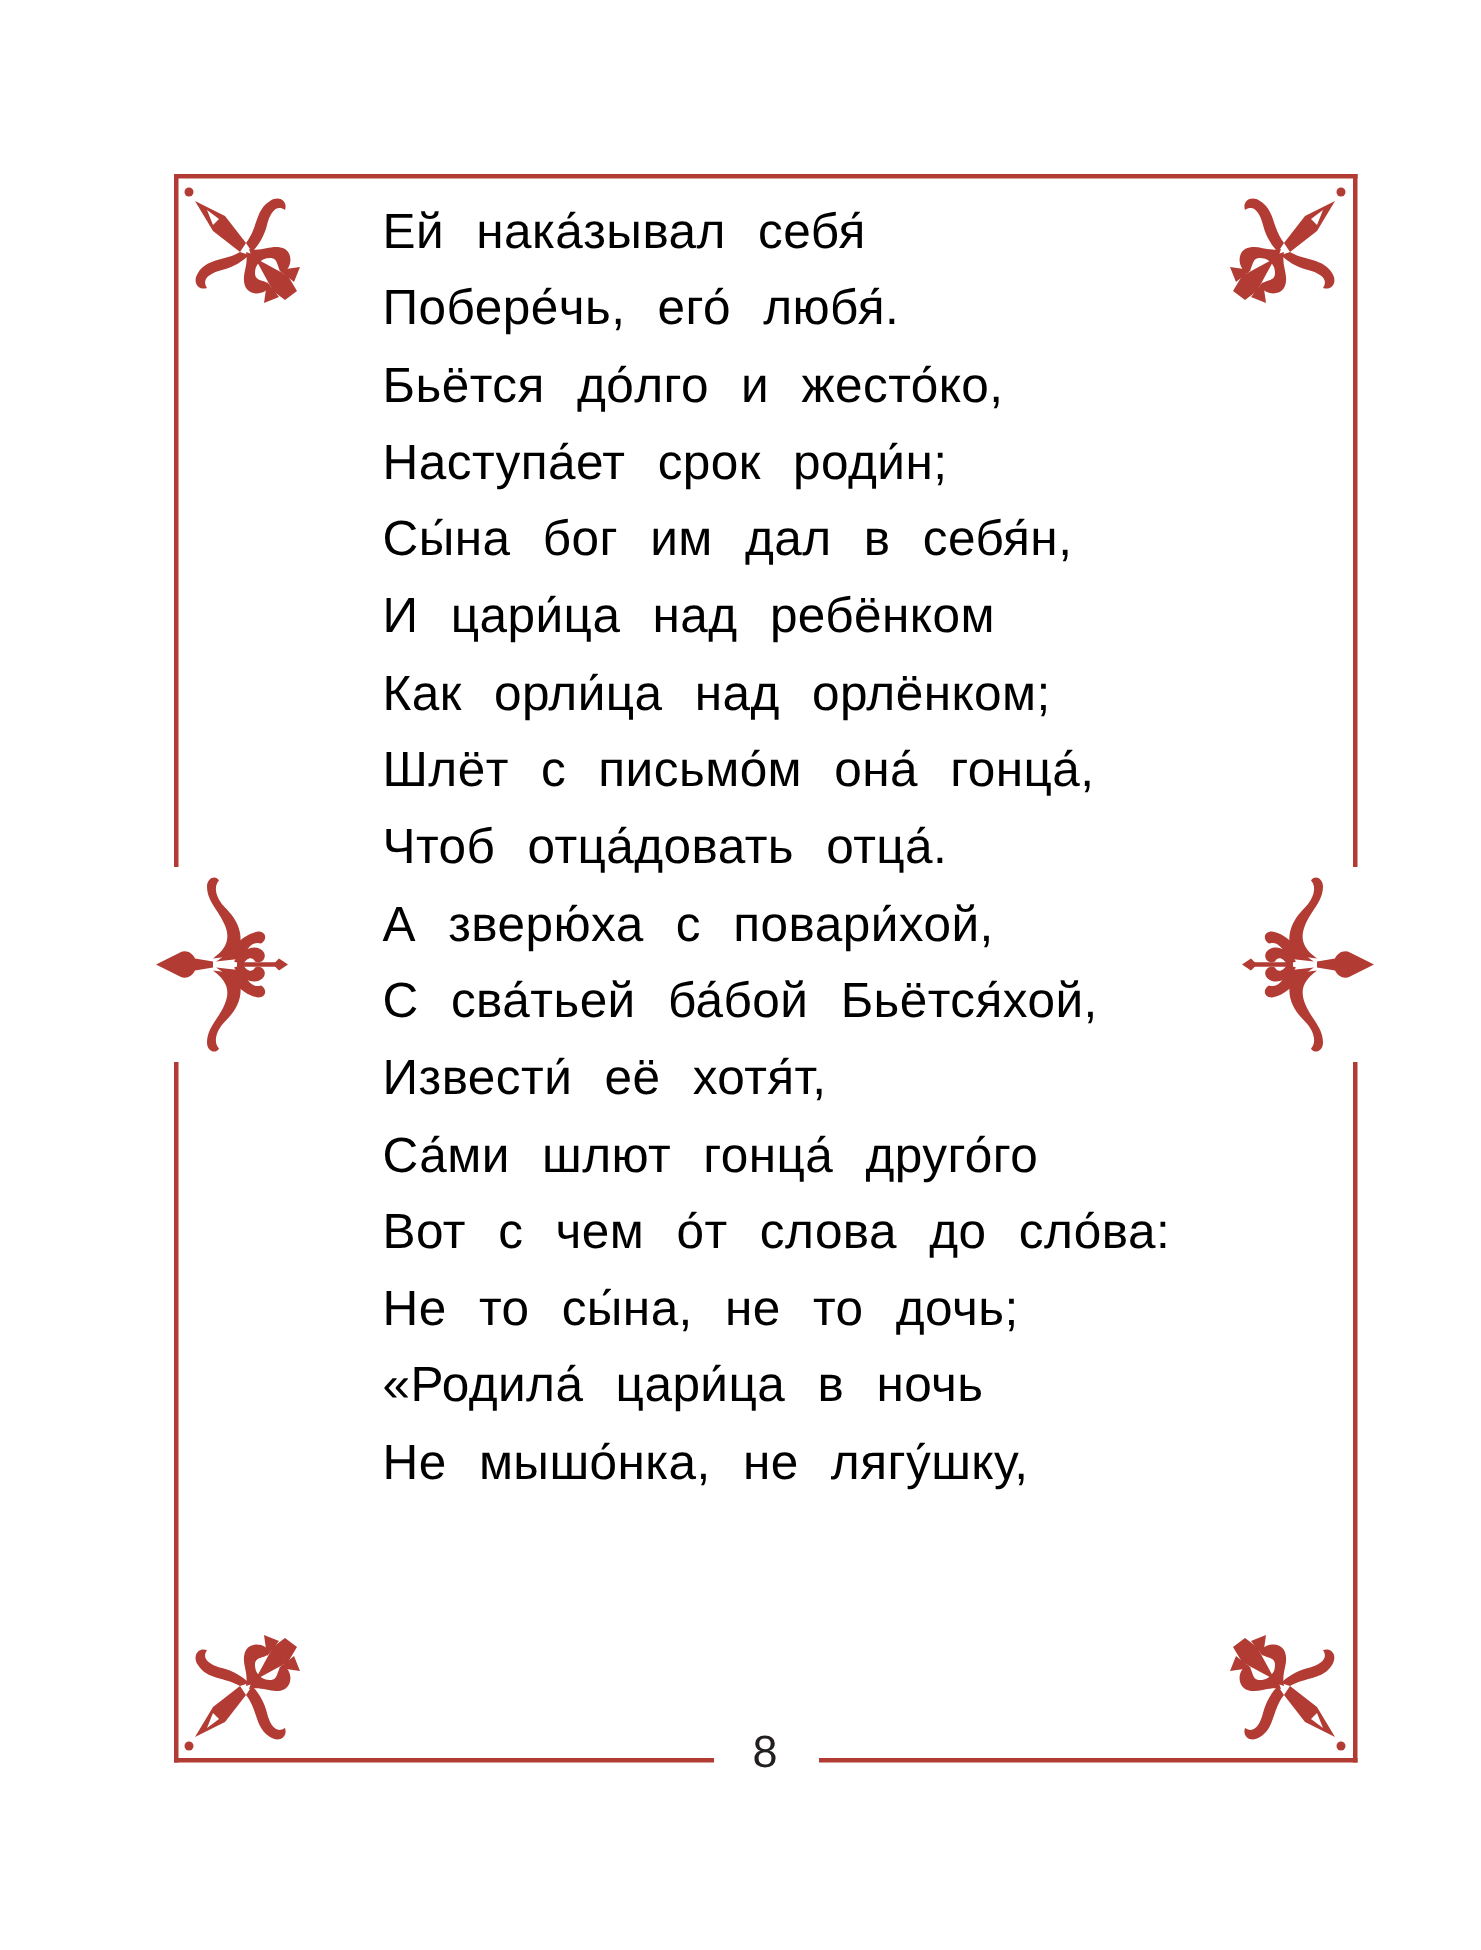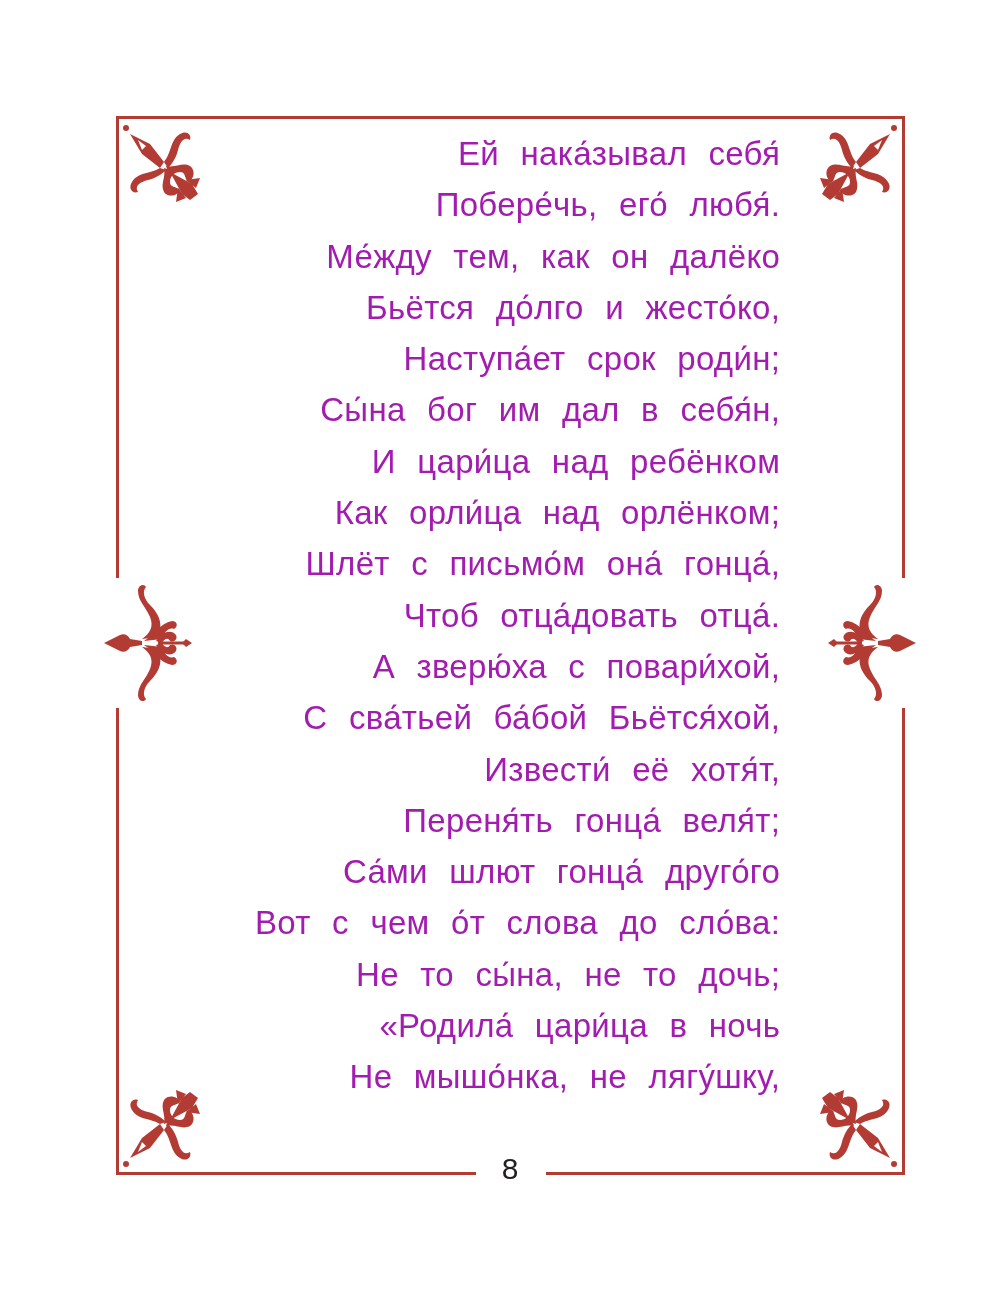--- a/index.html
+++ b/index.html
@@ -1,20 +1,20 @@
 <!DOCTYPE html>
 <html><head>
 <meta charset="utf-8">
 <style>
   html, body { margin:0; padding:0; background:#ffffff; }
   body { width:987px; height:1300px; position:relative; overflow:hidden; font-family:"Liberation Sans", sans-serif; }
   .frame-line { position:absolute; background:#b23b34; }
   .ornament { position:absolute; }
   .poem { position:absolute; left:255px; top:128px; margin:0; padding:0; list-style:none; }
-  .poem li { font-size:33px; line-height:51.3px; color:#a21caf; word-spacing:12px; white-space:nowrap; letter-spacing:0.3px;text-align:right; }
+  .poem li { font-size:33px; line-height:51.3px; color:#000000; word-spacing:12px; white-space:nowrap; letter-spacing:0.3px; }
   .page-number { position:absolute; left:492px; top:1152px; width:36px; text-align:center; font-size:30px; color:#231f20; }
 </style>
 </head>
 <body>
 
 <div class="frame-line" style="left:116px; top:116px; width:789px; height:3px;"></div>
 <div class="frame-line" style="left:116px; top:116px; width:3px; height:462px;"></div>
 <div class="frame-line" style="left:116px; top:708px; width:3px; height:467px;"></div>
 <div class="frame-line" style="left:902px; top:116px; width:3px; height:462px;"></div>
 <div class="frame-line" style="left:902px; top:708px; width:3px; height:467px;"></div>
@@ -73,32 +73,30 @@
 </svg>
 <svg class="ornament" style="left:826px; top:583px;" width="92" height="120" viewBox="0 0 92 120">
   <g transform="translate(92,0) scale(-1,1)">
       <use href="#side-orn"></use>
     </g>
 </svg>
 
 <ul class="poem">
   <li>Ей нака́зывал себя́</li>
   <li>Побере́чь, его́ любя́.</li>
-  <li>Ме́жду тем, как он далёко</li>
   <li>Бьётся до́лго и жесто́ко,</li>
   <li>Наступа́ет срок роди́н;</li>
   <li>Сы́на бог им дал в себя́н,</li>
   <li>И цари́ца над ребёнком</li>
   <li>Как орли́ца над орлёнком;</li>
   <li>Шлёт с письмо́м она́ гонца́,</li>
   <li>Чтоб отца́довать отца́.</li>
   <li>А зверю́ха с повари́хой,</li>
   <li>С сва́тьей ба́бой Бьётся́хой,</li>
   <li>Извести́ её хотя́т,</li>
-  <li>Переня́ть гонца́ веля́т;</li>
   <li>Са́ми шлют гонца́ друго́го</li>
   <li>Вот с чем о́т слова до сло́ва:</li>
   <li>Не то сы́на, не то дочь;</li>
   <li>«Родила́ цари́ца в ночь</li>
   <li>Не мышо́нка, не лягу́шку,</li>
 </ul>
 
 <div class="page-number">8</div>
 
 </body></html>

